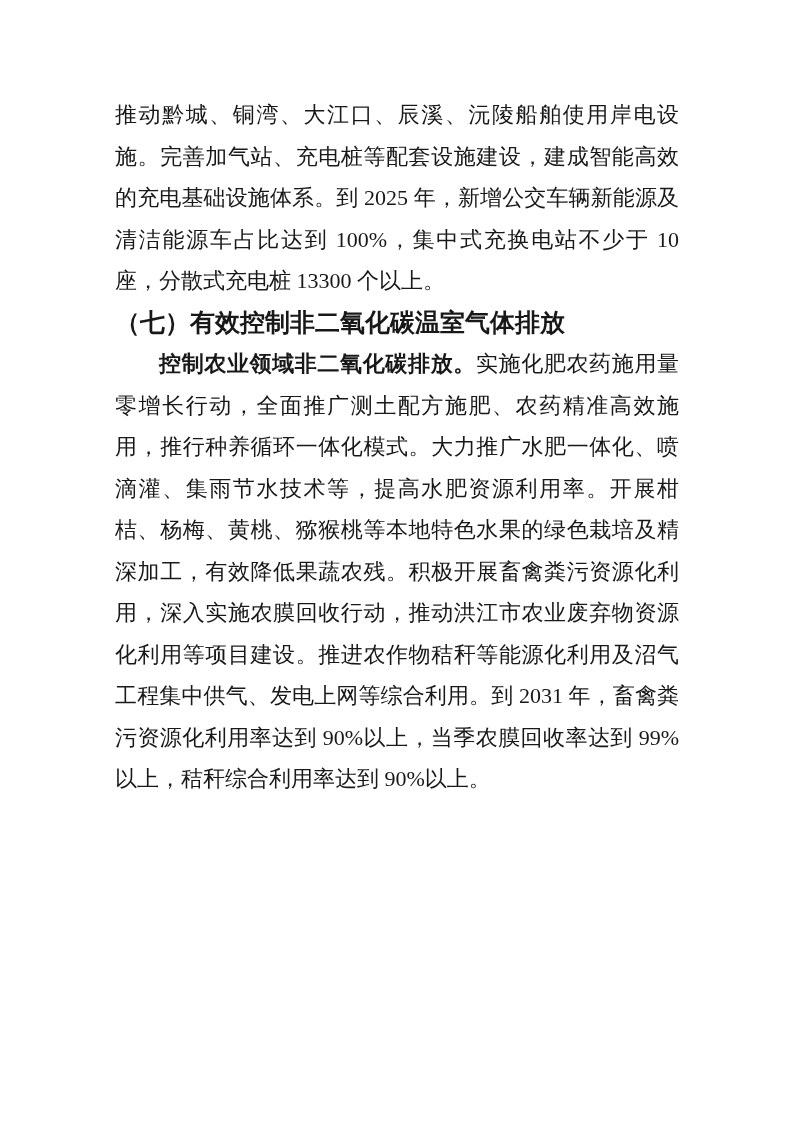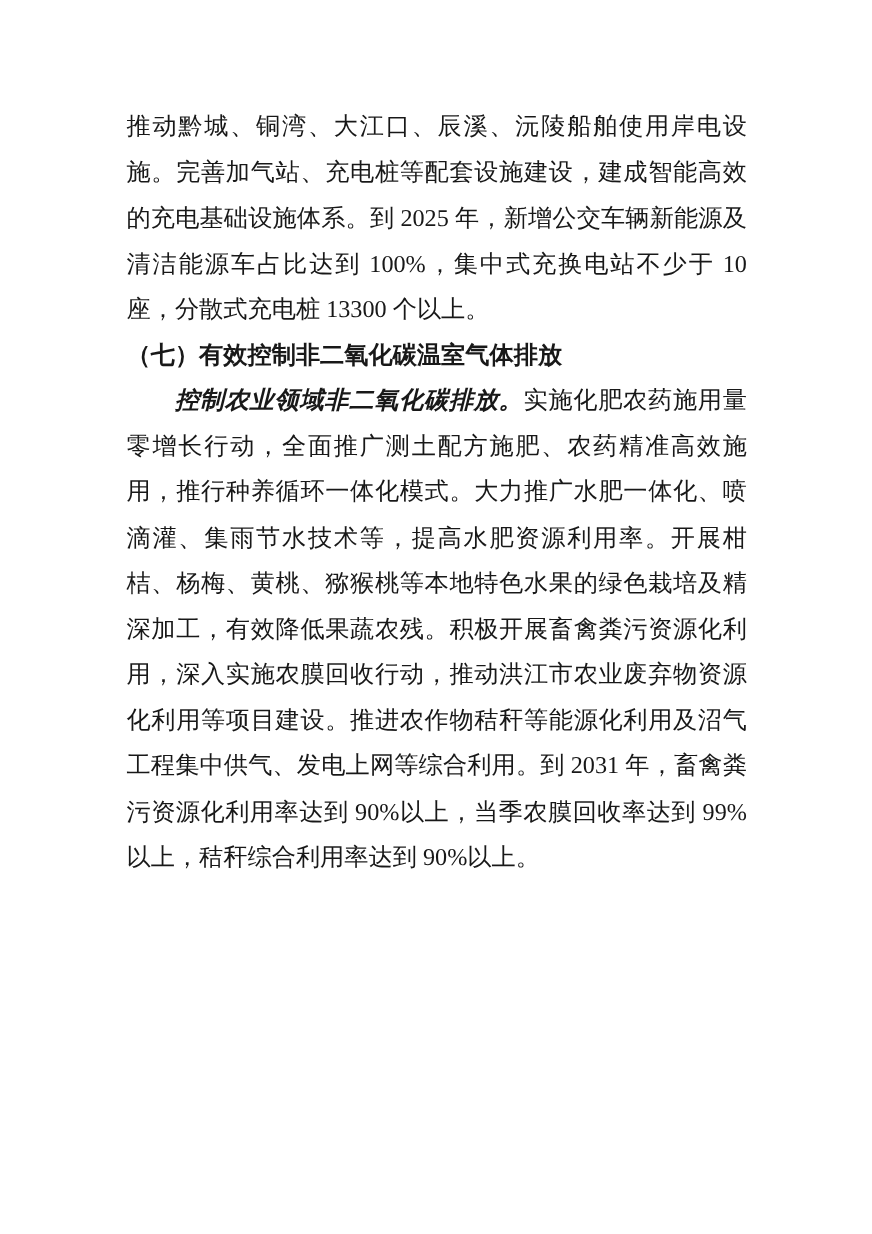--- a/index.html
+++ b/index.html
@@ -29,25 +29,24 @@
     text-align: justify;
     text-justify: inter-character;
     word-break: break-all;
     overflow-wrap: anywhere;
   }
   .para.indent {
     text-indent: 44px;
   }
   .para .lead {
     font-weight: 700;
-    font-style: italic;
   }
   .heading {
     margin: 0;
-    font-size: 22px;
+    font-size: 25px;
     line-height: 41.5px;
     font-weight: 700;
     text-align: left;
   }
   .footer {
     position: absolute;
     top: 1020px;
     left: 0;
     width: 100%;
     text-align: center;

